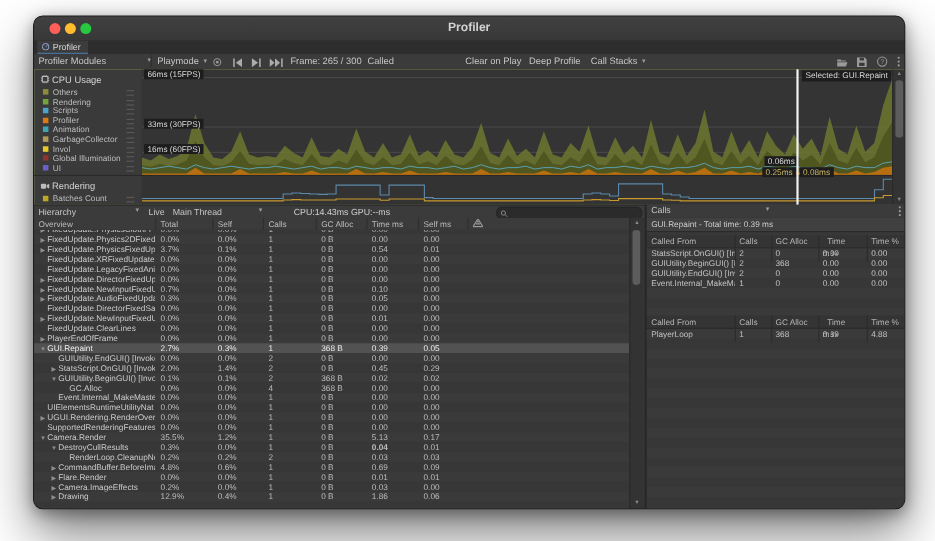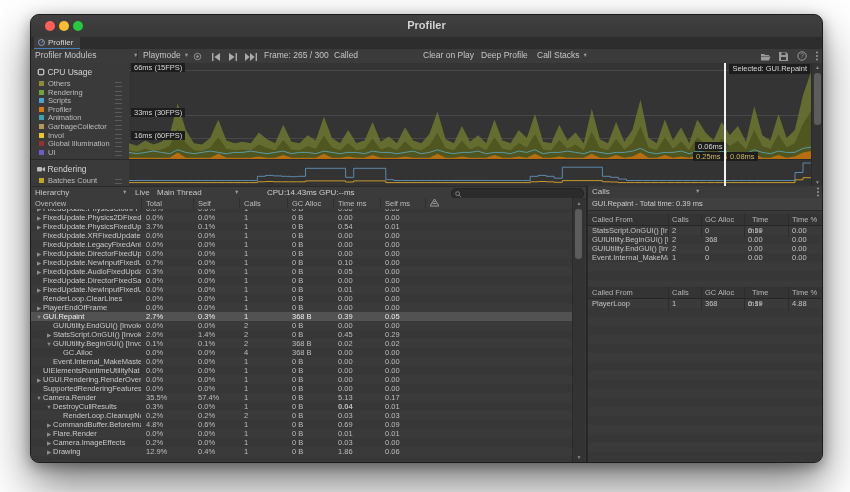--- a/index.html
+++ b/index.html
@@ -350,21 +350,21 @@
         <span class="nm" style="padding-left: 4px;"><span class="ar">▶</span><span>FixedUpdate.NewInputFixedU</span></span>
         <span style="padding-left: 5px;">0.0%</span>
         <span style="padding-left: 5px;">0.0%</span>
         <span style="padding-left: 5px;">1</span>
         <span style="padding-left: 5px;">0 B</span>
         <span style="padding-left: 5px;">0.01</span>
         <span style="padding-left: 5px;">0.00</span>
         <span style="padding-left: 5px;"></span>
       </div>
       <div class="trow" style="background: rgb(55, 55, 55);">
-        <span class="nm" style="padding-left: 4px;"><span class="ar"></span><span>RenderLoop.ClearLines</span></span>
+        <span class="nm" style="padding-left: 4px;"><span class="ar"></span><span>FixedUpdate.ClearLines</span></span>
         <span style="padding-left: 5px;">0.0%</span>
         <span style="padding-left: 5px;">0.0%</span>
         <span style="padding-left: 5px;">1</span>
         <span style="padding-left: 5px;">0 B</span>
         <span style="padding-left: 5px;">0.00</span>
         <span style="padding-left: 5px;">0.00</span>
         <span style="padding-left: 5px;"></span>
       </div>
       <div class="trow" style="background: rgb(58, 58, 58);">
         <span class="nm" style="padding-left: 4px;"><span class="ar">▶</span><span>PlayerEndOfFrame</span></span>
@@ -462,21 +462,21 @@
         <span style="padding-left: 5px;">0.0%</span>
         <span style="padding-left: 5px;">1</span>
         <span style="padding-left: 5px;">0 B</span>
         <span style="padding-left: 5px;">0.00</span>
         <span style="padding-left: 5px;">0.00</span>
         <span style="padding-left: 5px;"></span>
       </div>
       <div class="trow" style="background: rgb(58, 58, 58);">
         <span class="nm" style="padding-left: 4px;"><span class="ar">▼</span><span>Camera.Render</span></span>
         <span style="padding-left: 5px;">35.5%</span>
-        <span style="padding-left: 5px;">57.4%</span>
+        <span style="padding-left: 5px;">1.2%</span>
         <span style="padding-left: 5px;">1</span>
         <span style="padding-left: 5px;">0 B</span>
         <span style="padding-left: 5px;">5.13</span>
         <span style="padding-left: 5px;">0.17</span>
         <span style="padding-left: 5px;"></span>
       </div>
       <div class="trow" style="background: rgb(55, 55, 55);">
         <span class="nm" style="padding-left: 14px;"><span class="ar">▼</span><span>DestroyCullResults</span></span>
         <span style="padding-left: 5px;">0.3%</span>
         <span style="padding-left: 5px;">0.0%</span>

